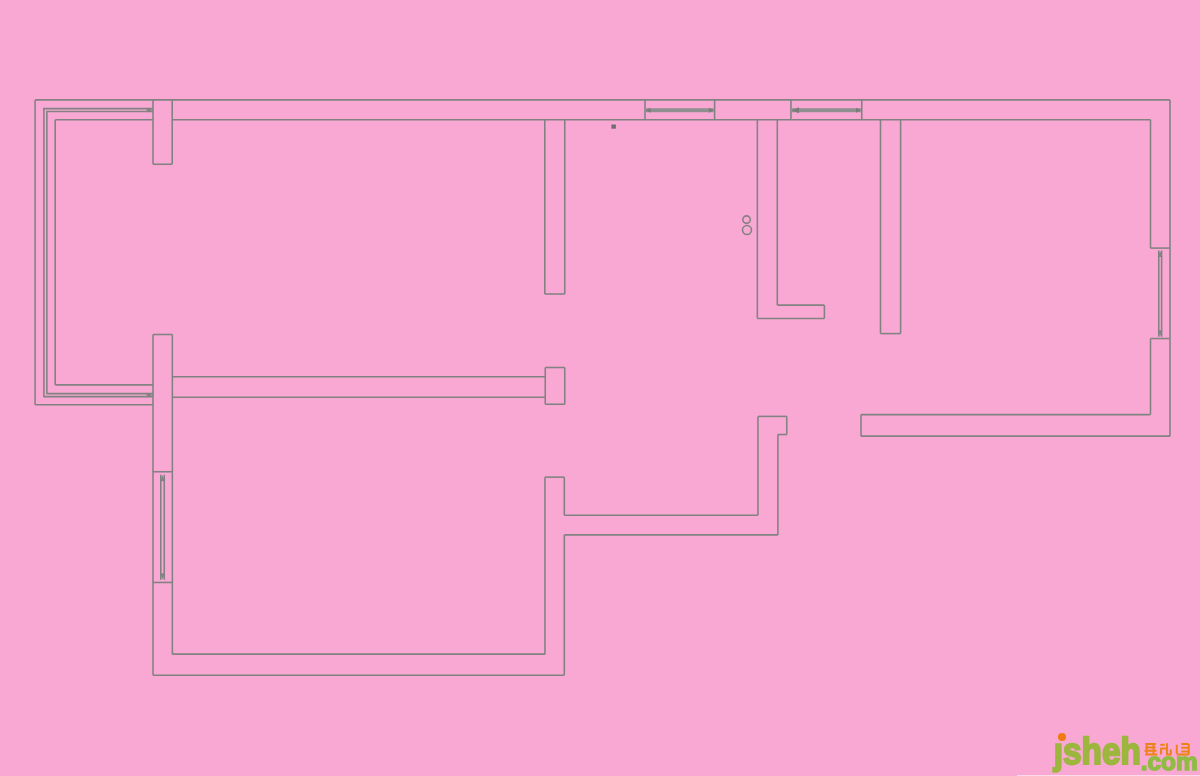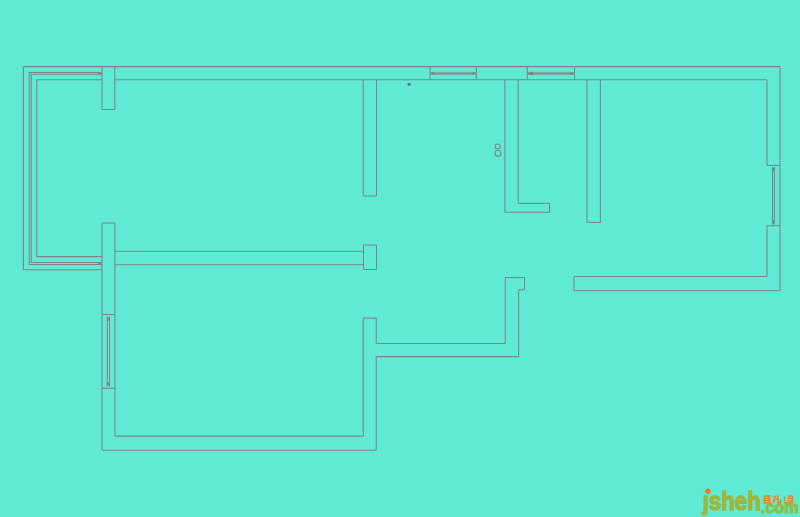--- a/index.html
+++ b/index.html
@@ -1,16 +1,16 @@
 <!DOCTYPE html>
 <html><head>
 <meta charset="utf-8">
 <style>
   html,body{margin:0;padding:0;background:#ffffff;}
-  .page{position:relative;width:800px;height:517px;background:#5eead4;overflow:hidden;
+  .page{position:relative;width:800px;height:517px;background:#f9a8d4;overflow:hidden;
         font-family:"Liberation Sans", sans-serif;}
 </style>
 </head>
 <body>
 <div class="page">
 <svg width="800" height="517" viewBox="0 0 800 517" fill="none">
 <g stroke="#828282" stroke-width="1.05" fill="none" stroke-linecap="butt">
 
 <g>
 <line x1="23.4" y1="66.6" x2="780" y2="66.6"></line>

